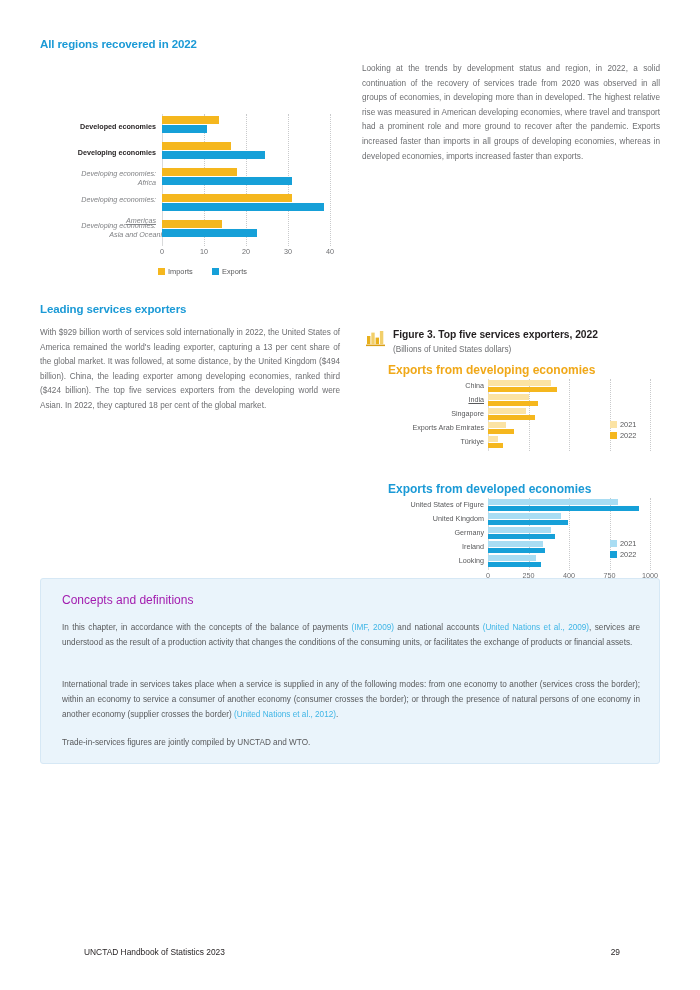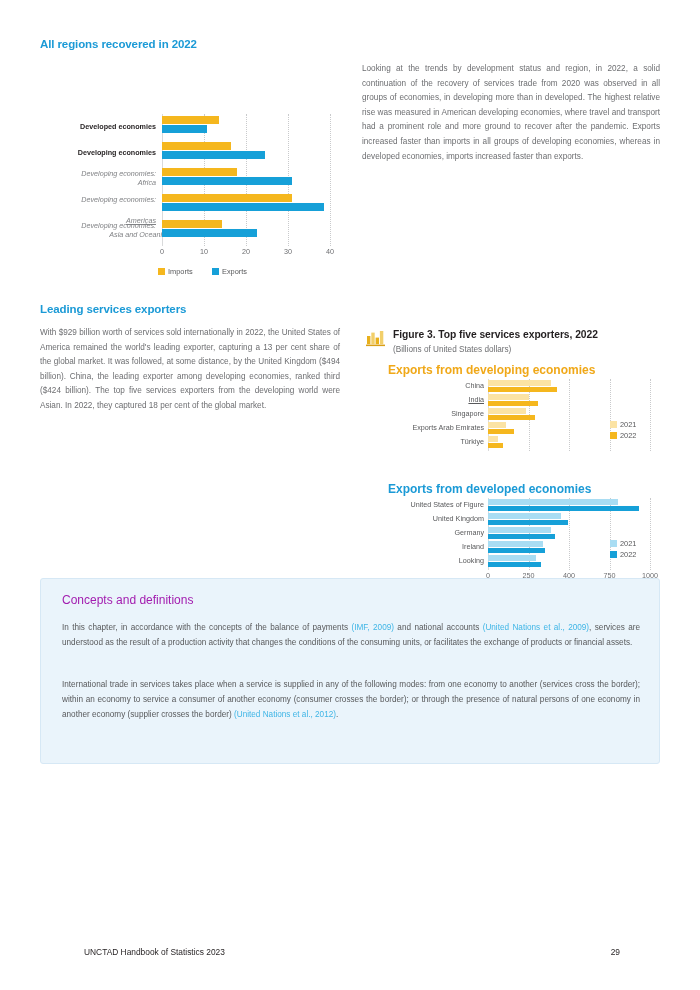--- a/index.html
+++ b/index.html
@@ -263,18 +263,19 @@
     <div class="concepts-title">Concepts and definitions</div>
 
     <div class="concepts-p" style="left:21px; top:42px; width:578px;">
       <span>In this chapter, in accordance with the concepts of the balance of payments </span><span class="ref">(IMF, 2009)</span><span> and national accounts </span><span class="ref">(United Nations et al., 2009)</span><span>, services are understood as the result of a production activity that changes the conditions of the consuming units, or facilitates the exchange of products or financial assets.</span>
     </div>
 
     <div class="concepts-p" style="left:21px; top:99px; width:578px;">
       <span>International trade in services takes place when a service is supplied in any of the following modes: from one economy to another (services cross the border); within an economy to service a consumer of another economy (consumer crosses the border); or through the presence of natural persons of one economy in another economy (supplier crosses the border) </span><span class="ref">(United Nations et al., 2012)</span><span>.</span>
     </div>
 
+    <div class="concepts-p" style="left:21px; top:157px; width:578px; text-align:left;">Trade-in-services figures are jointly compiled by UNCTAD and WTO.</div>
   </div>
 
   <div class="footer-left">UNCTAD Handbook of Statistics 2023</div>
   <div class="footer-right">29</div>
 
 </div>
 
 </body></html>

